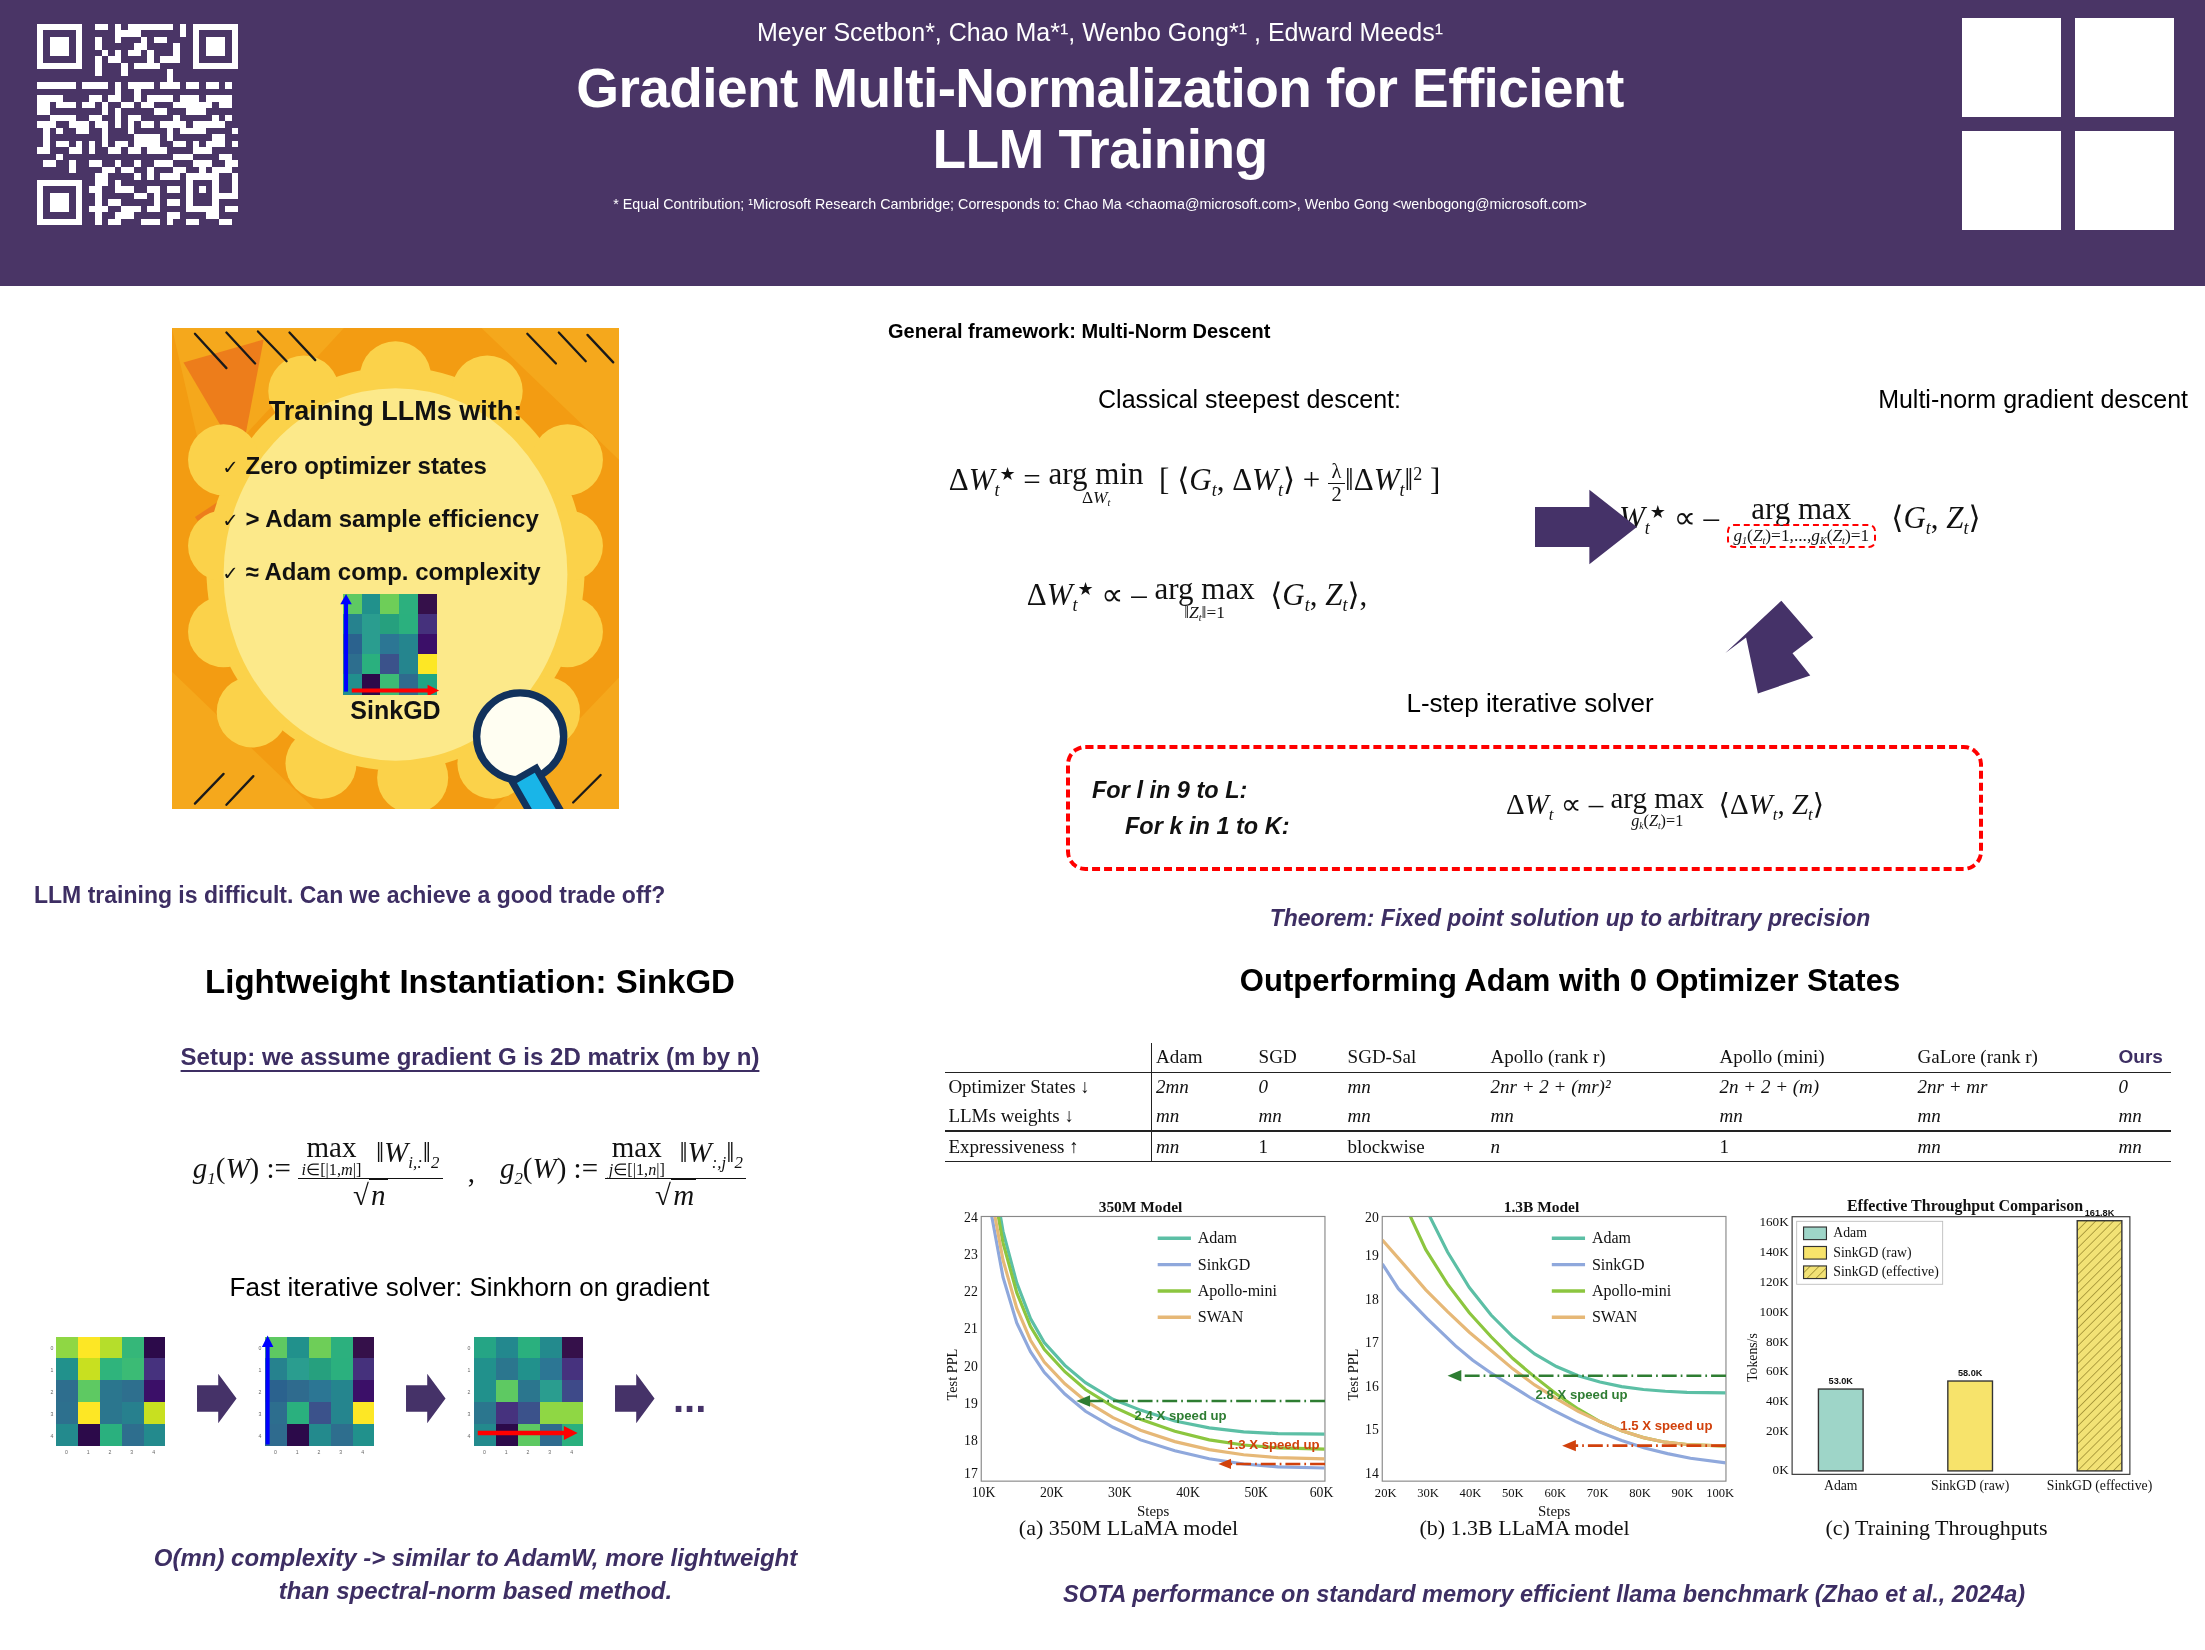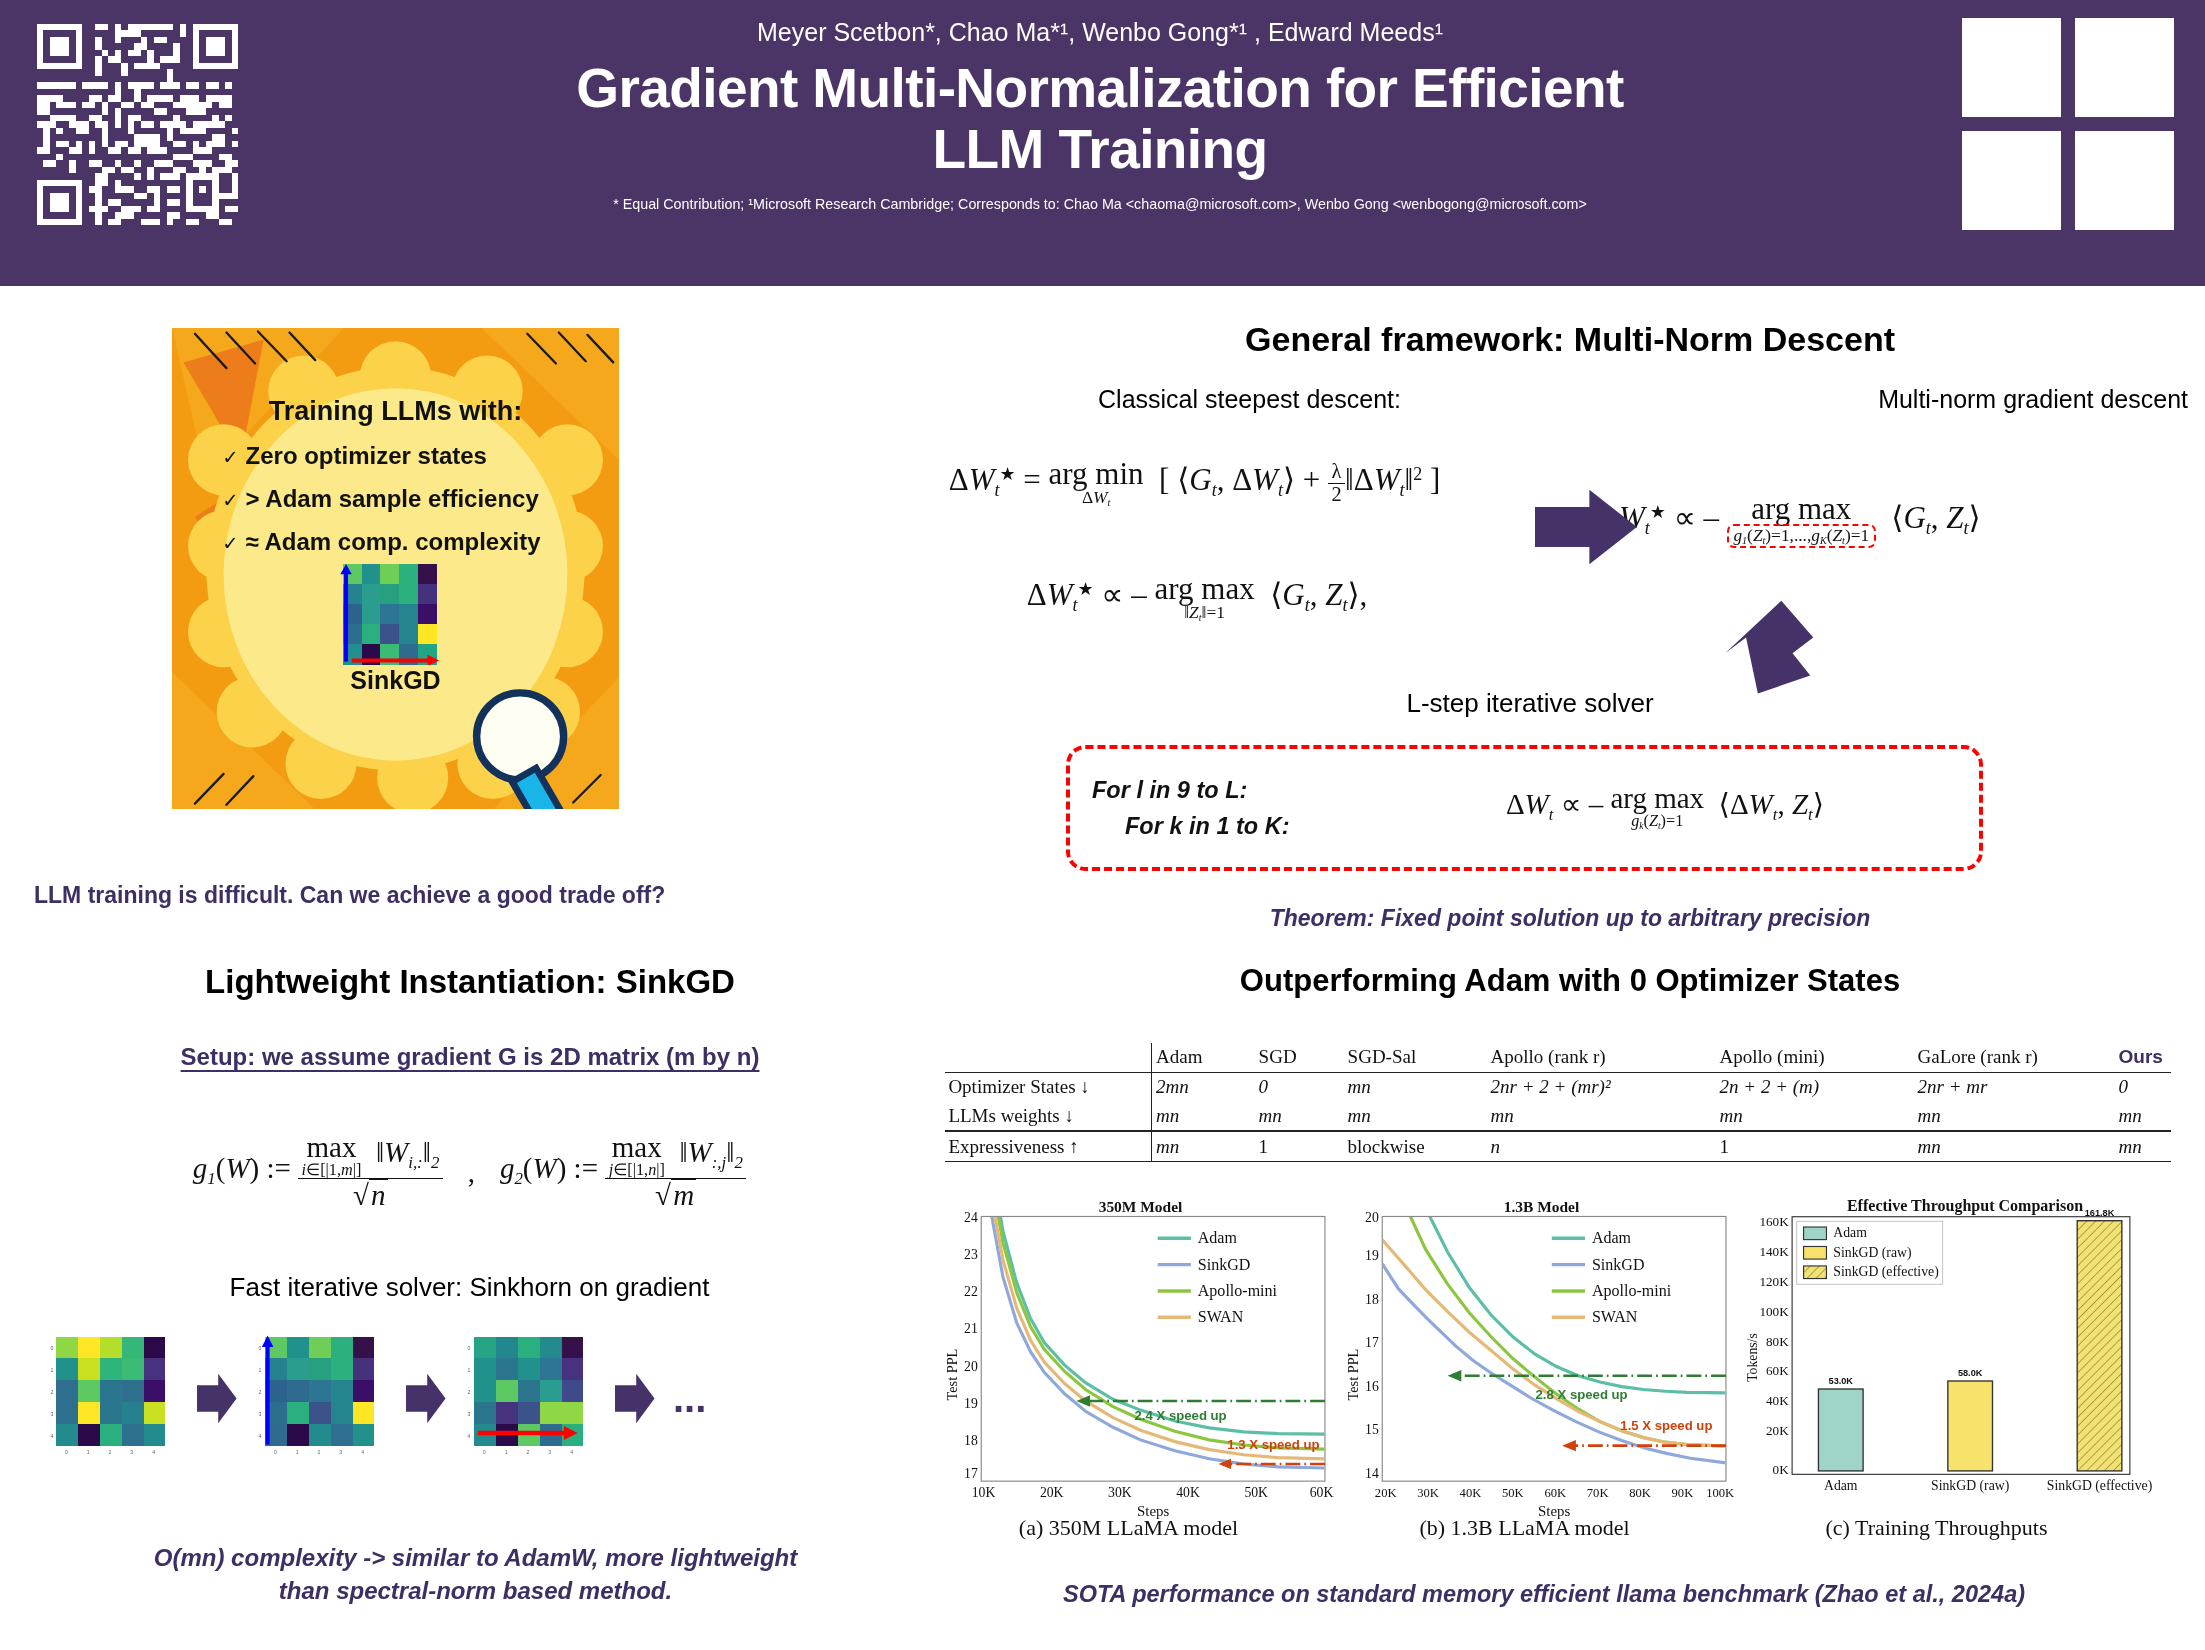--- a/index.html
+++ b/index.html
@@ -49,21 +49,21 @@
     overflow:hidden;
     border:0;
   }
   #comic-rays { position:absolute; inset:0; }
   #comic-inner {
     position:absolute; left:0; top:0; width:100%; height:100%;
     display:flex; flex-direction:column; align-items:center;
     padding-top:68px;
   }
   #comic-h { font-size:27px; font-weight:bold; color:#111; }
-  .comic-li { font-size:24px; font-weight:bold; color:#111; margin-top:15px;
+  .comic-li { font-size:24px; font-weight:bold; color:#111; margin-top:25px;
               width:367px; text-align:left; padding-left:10.3px; }
   .comic-li .ck { font-weight:normal; font-size:19.5px; padding-right:6.9px; }
   #sinkgd-mat { position:relative; margin-top:8px; width:116px; height:101px; }
   #sinkgd-label { font-size:25px; font-weight:bold; color:#111; margin-top:1.1px;
                   position:relative; z-index:5;}
   #magnifier {
     position:absolute; right:33px; bottom:-3.4px; width:126px; height:126px;
   }
 
   #q-left {
@@ -94,22 +94,22 @@
     display:flex; align-items:center; gap:16px;
   }
   #complexity {
     position:absolute; left:23px; top:1541px; width:905px;
     font-size:24px; font-weight:bold; font-style:italic; color:#3D2E63;
     text-align:center; line-height:1.38;
   }
 
   
   #gf-head {
-    position:absolute; left:940px; top:320px; width:1260px;
-    text-align:center; font-size:34px; font-weight:bold; color:#000;
+    position:absolute; left:888px; top:320px; width:1260px;
+    font-size:20px; font-weight:bold; color:#000;
   }
   #css-lbl { position:absolute; left:940px; top:385px; width:619px;
              text-align:center; font-size:25px; color:#000; }
   #mngd-lbl { position:absolute; left:1581px; top:385px; width:607px;
               text-align:right; font-size:25px; color:#000; }
   #eq1 { position:absolute; left:825px; top:458px; width:739px; text-align:center; }
   #eq2 { position:absolute; left:882px; top:573px; width:630px; text-align:center; }
   #eq3 { position:absolute; left:1599px; top:493px; width:607px; text-align:left; }
 
   #arrow-right { position:absolute; left:1535px; top:484px; width:103px; height:86px; }

